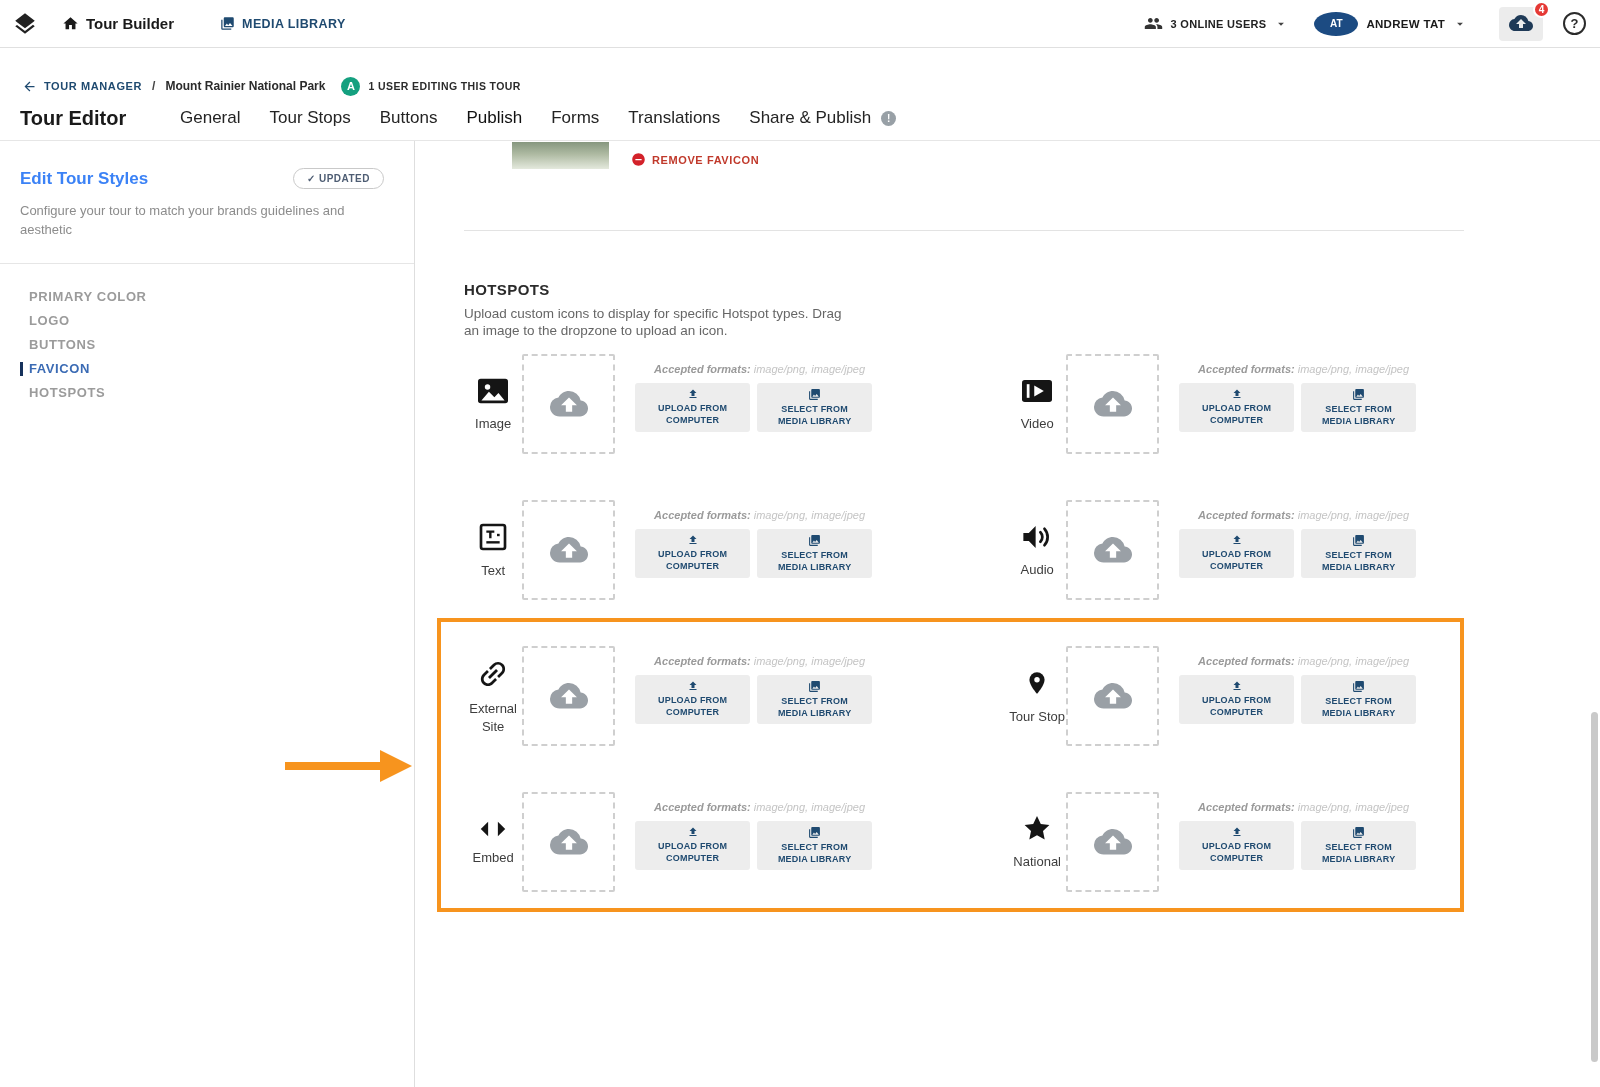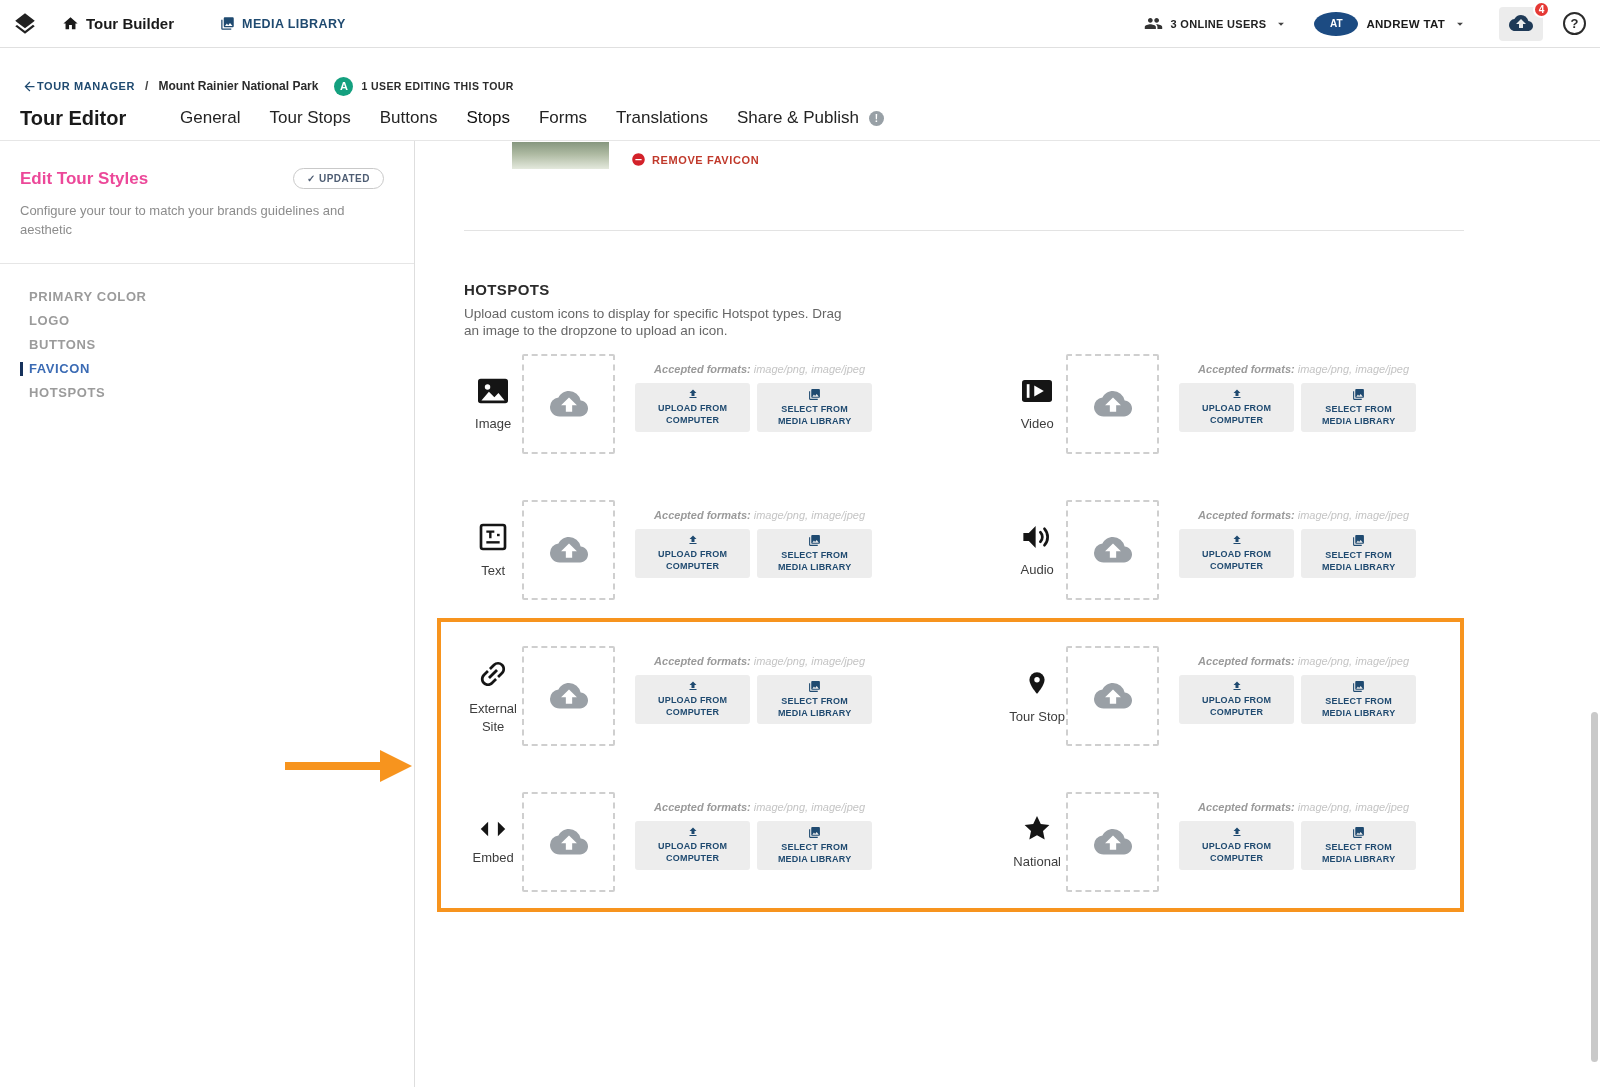--- a/index.html
+++ b/index.html
@@ -32,21 +32,21 @@
   .notif-badge { position:absolute; top:-6px; right:-7px; min-width:17px; height:17px; border-radius:50%;
     background:#e53935; color:#fff; font-size:10px; font-weight:700;
     display:flex; align-items:center; justify-content:center; border:2px solid #fff; }
   .help-btn { width:23px; height:23px; border-radius:50%; border:2px solid #2b2b2b; color:#2b2b2b;
     font-size:13px; font-weight:700; display:flex; align-items:center; justify-content:center;
     margin-left:20px; cursor:pointer; }
 
   
   .subheader { border-bottom:1px solid #e6e6e6; background:#fff; }
   .breadcrumb-row { display:flex; align-items:center; padding:28px 0 0 22px; height:48px; }
-  .back-link { display:flex; align-items:center; cursor:pointer; }
+  .back-link { display:flex; align-items:center; gap:7px; cursor:pointer; }
   .back-label { font-size:11px; font-weight:700; color:#1f4a70; letter-spacing:.6px; }
   .crumb-sep { margin:0 10px; font-size:12px; font-weight:700; color:#444; }
   .tour-name { font-size:12px; font-weight:700; color:#2b2b2b; }
   .editing-badge { width:19px; height:19px; border-radius:50%; background:#14a07f; color:#fff;
     font-size:11px; font-weight:700; display:flex; align-items:center; justify-content:center; margin-left:16px; }
   .editing-label { font-size:10.5px; font-weight:700; color:#2b2b2b; letter-spacing:.4px; margin-left:8px; }
   .tabs-row { display:flex; align-items:center; height:44px; }
   .page-title { font-size:20px; font-weight:700; color:#1a1a1a; margin-left:20px; width:160px; }
   .tabs { display:flex; align-items:center; gap:29px; }
   .tab { font-size:17px; color:#242424; cursor:pointer; white-space:nowrap; }
@@ -54,21 +54,21 @@
   .info-dot { width:15px; height:15px; border-radius:50%; background:#98a0a6; color:#fff;
     font-size:10px; font-weight:700; display:flex; align-items:center; justify-content:center;
     margin-left:10px; cursor:pointer; }
 
   
   .content { display:flex; height:947px; }
 
   
   .sidebar { width:415px; border-right:1px solid #dedede; padding:0 30px 0 20px; }
   .sidebar-title-row { margin-top:27px; display:flex; justify-content:space-between; align-items:center; }
-  .sidebar-title { font-size:17px; font-weight:700; color:#ec4899; }
+  .sidebar-title { font-size:17px; font-weight:700; color:#3b82f6; }
   .updated-pill { border:1px solid #c9c9c9; border-radius:13px; padding:4px 13px; background:#fff;
     font-size:10px; font-weight:700; color:#4e5d73; letter-spacing:.5px; display:flex; gap:3px; align-items:center; }
   .sidebar-desc { margin-top:13px; width:332px; font-size:13px; line-height:1.45; color:#8c8c8c; }
   .sidebar-divider { margin:23px -30px 0 -20px; border-bottom:1px solid #e6e6e6; }
   .style-nav { list-style:none; margin-top:26px; padding-left:9px; }
   .style-nav li { margin-bottom:10px; font-size:13px; font-weight:700; letter-spacing:.6px;
     color:#9b9b9b; cursor:pointer; position:relative; line-height:14px; }
   .style-nav li.active { color:#3b6bb4; }
   .style-nav li.active::before { content:''; position:absolute; left:-9px; top:0; width:3px; height:14px; background:#16325c; }
 
@@ -191,21 +191,21 @@
     <span class="tour-name">Mount Rainier National Park</span>
     <span class="editing-badge">A</span>
     <span class="editing-label">1 USER EDITING THIS TOUR</span>
   </div>
   <div class="tabs-row">
     <span class="page-title">Tour Editor</span>
     <span class="tabs">
       <span class="tab">General</span>
       <span class="tab">Tour Stops</span>
       <span class="tab">Buttons</span>
-      <span class="tab active">Stops</span>
+      <span class="tab active">Publish</span>
       <span class="tab">Forms</span>
       <span class="tab">Translations</span>
       <span class="tab">Share &amp; Publish</span>
     </span>
     <span class="info-dot">!</span>
   </div>
 </div>
 
 <div class="content">
 

